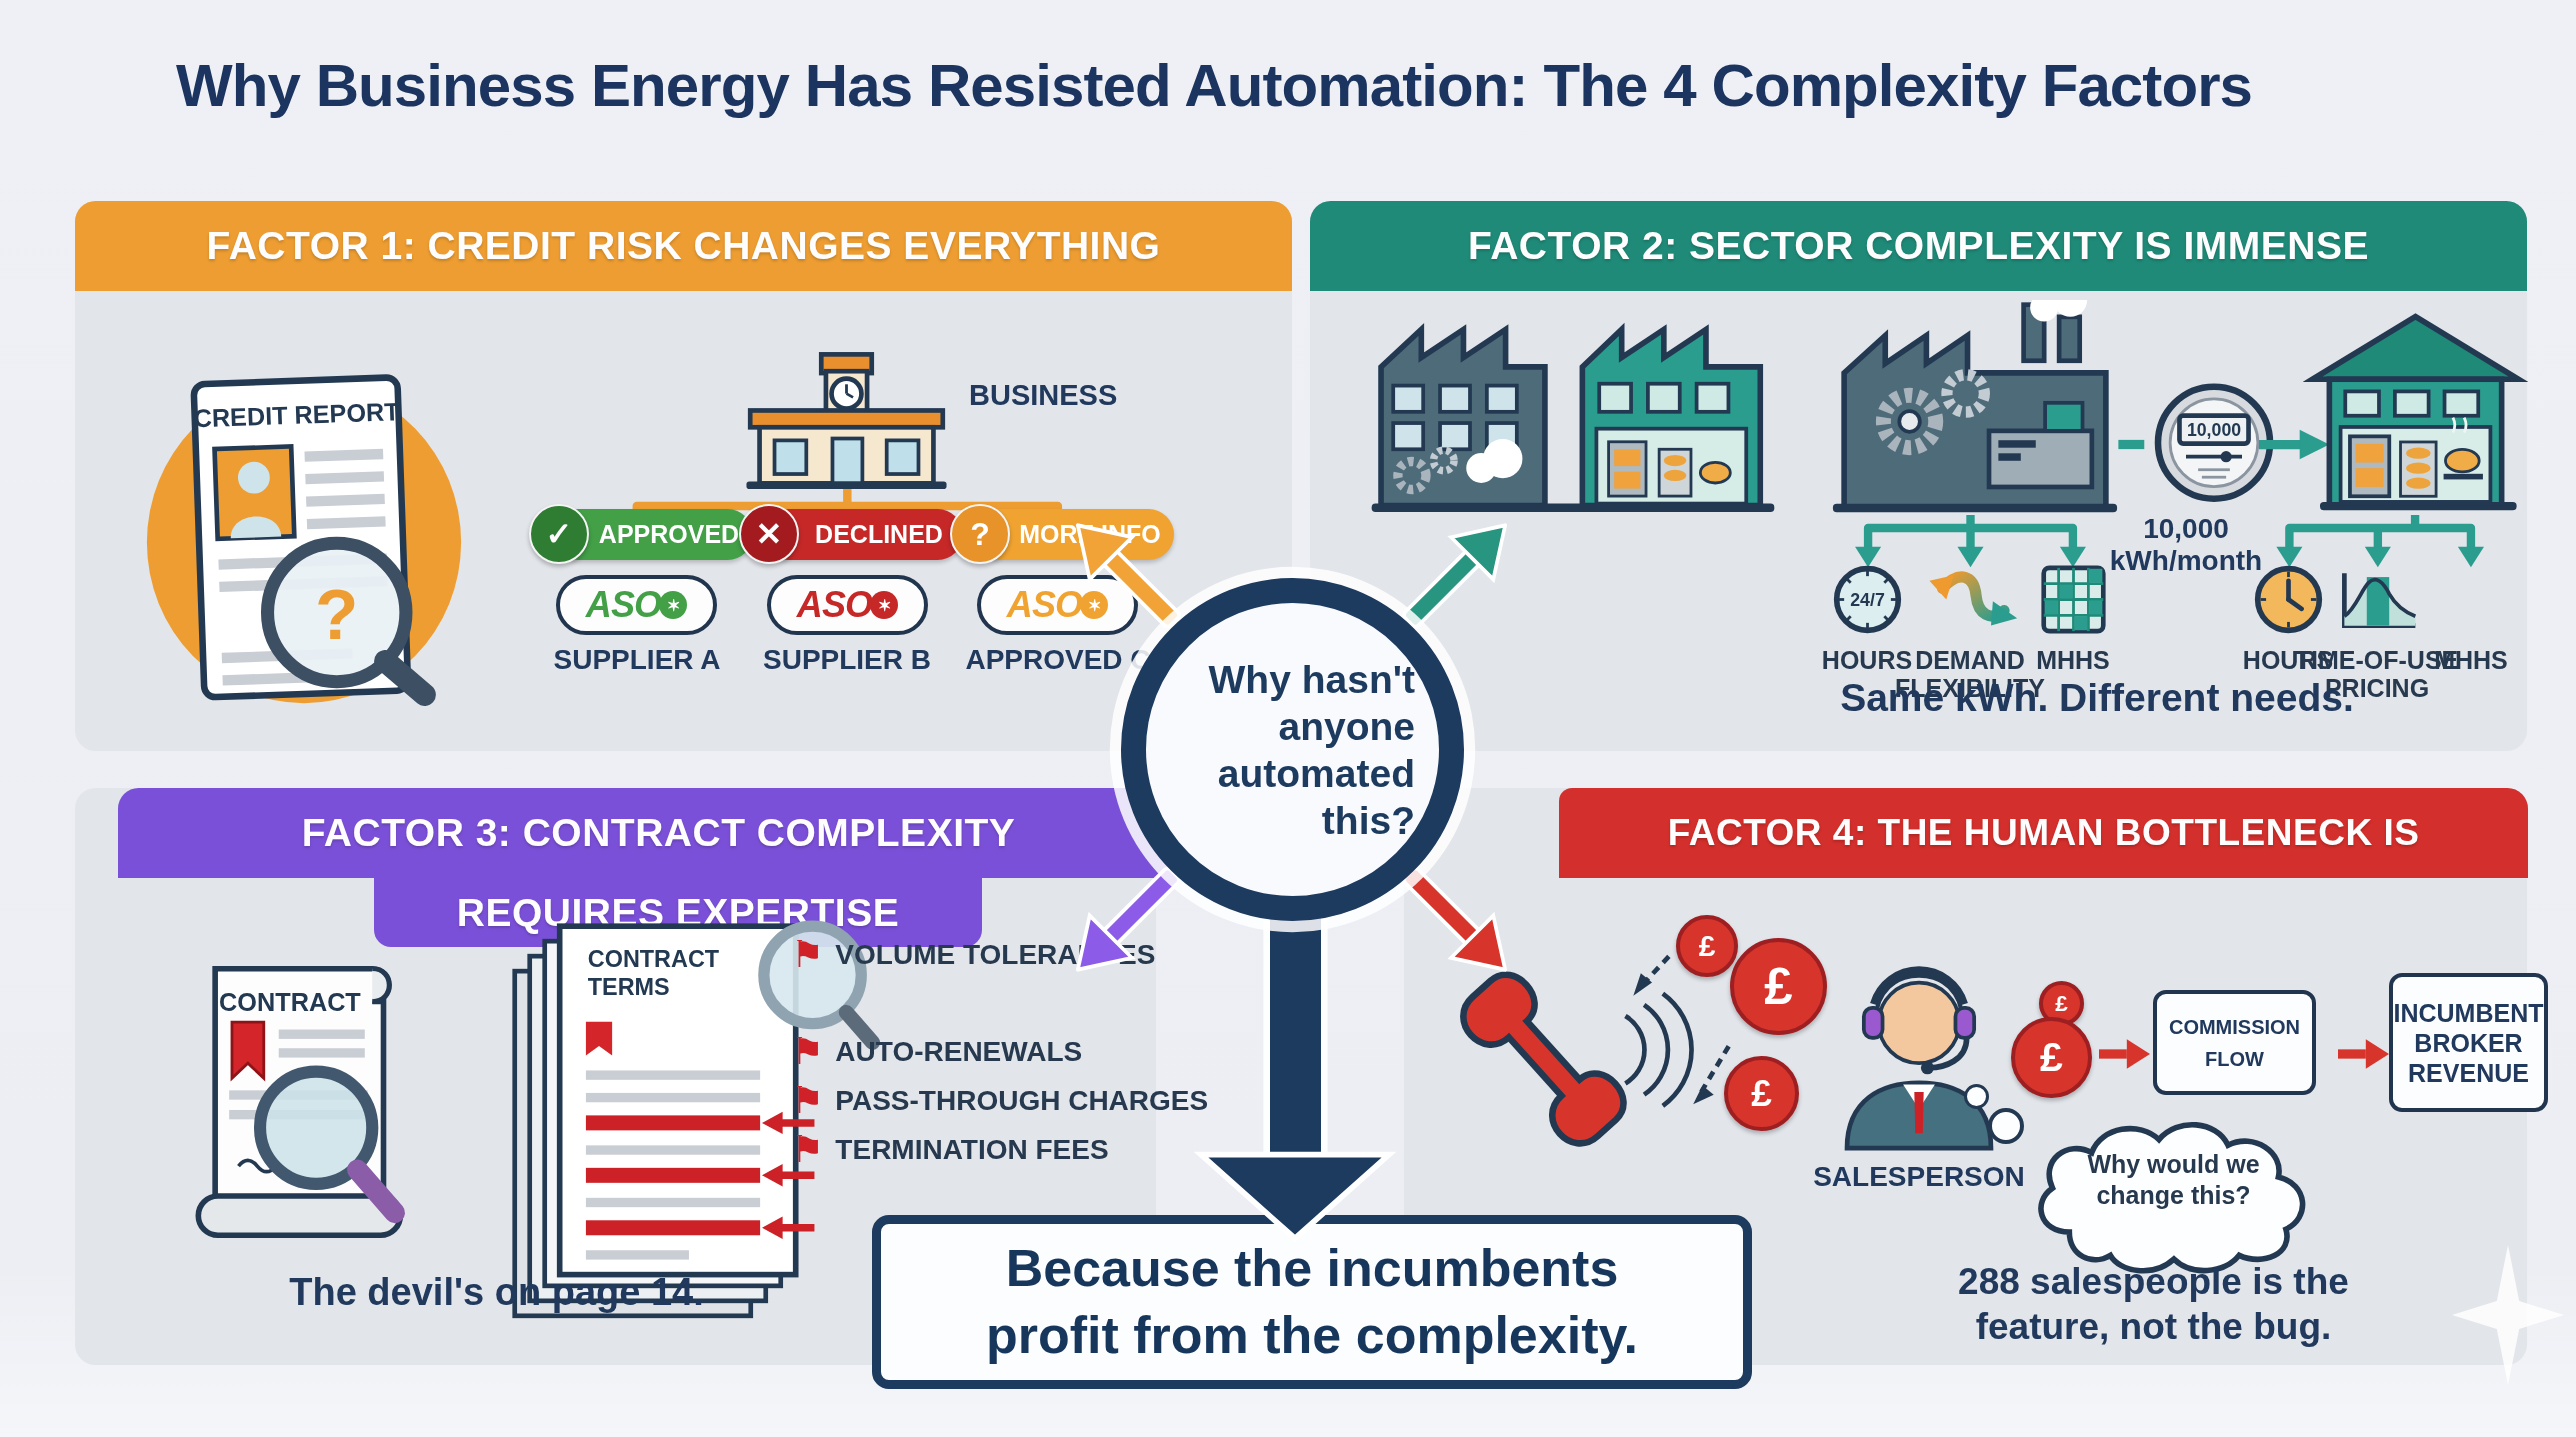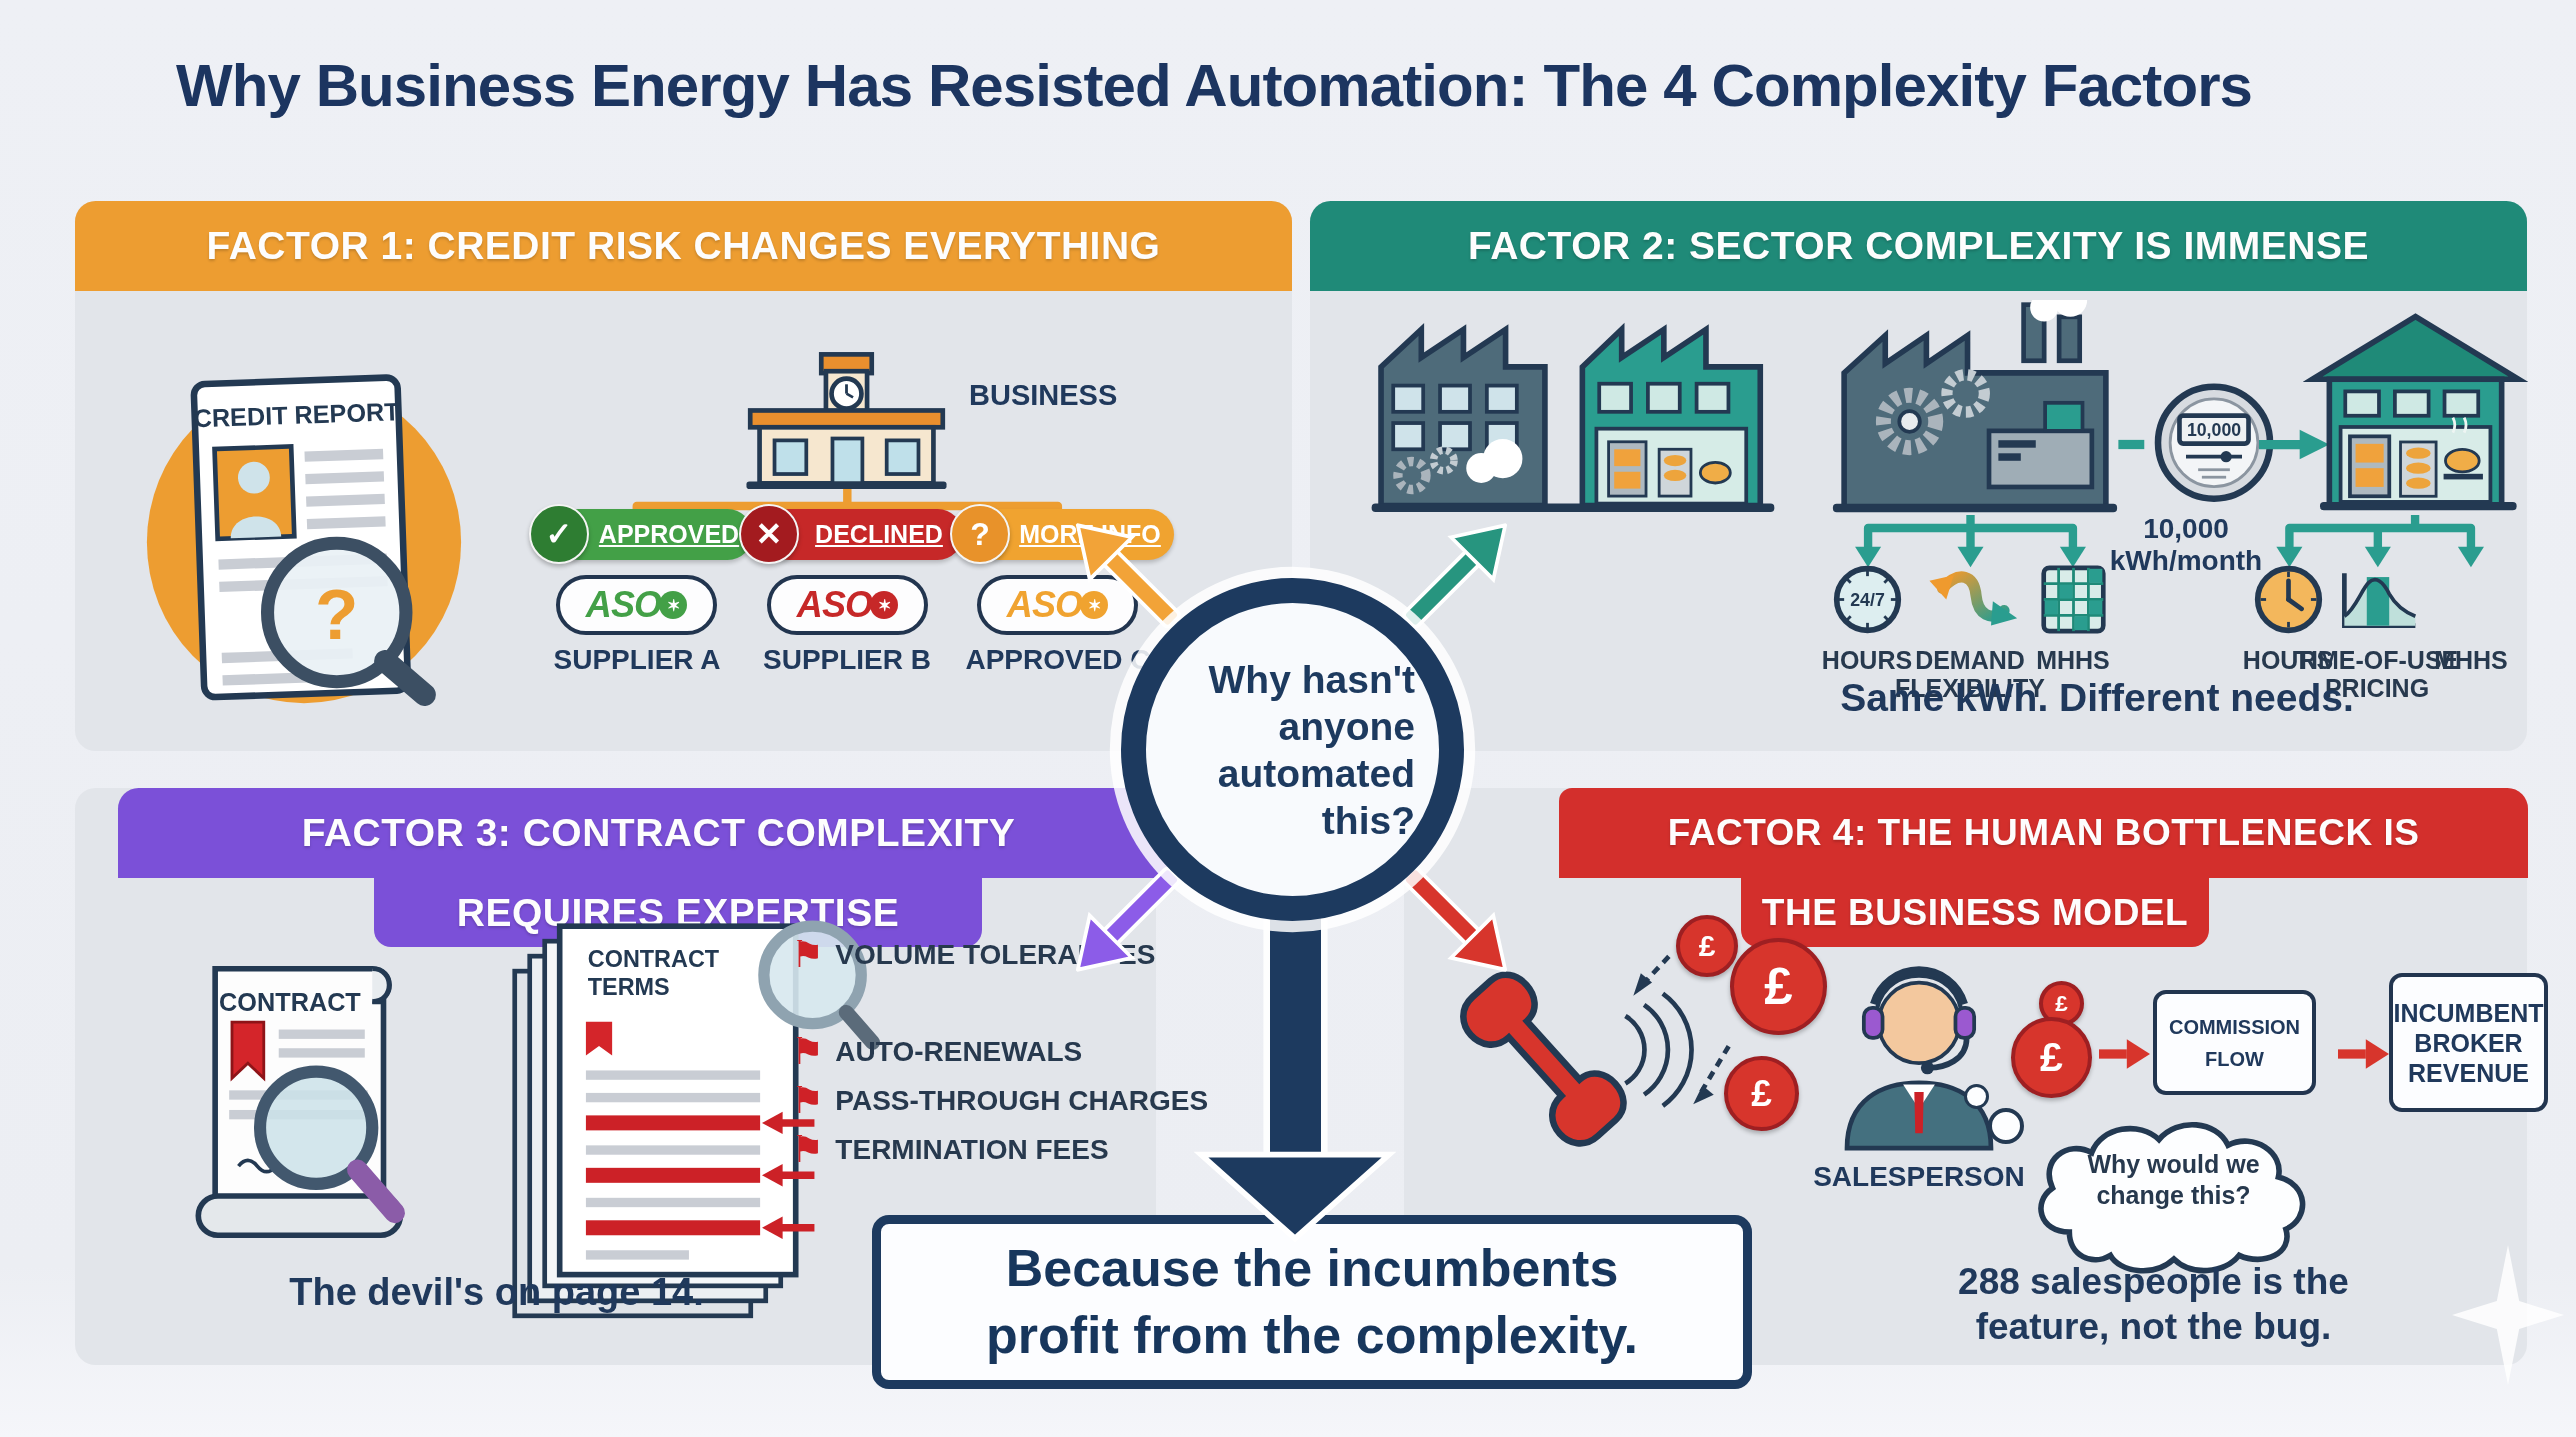--- a/index.html
+++ b/index.html
@@ -10,21 +10,21 @@
   .panel{position:absolute;background:#e2e5ea;border-radius:20.6px;}
   .hdr{position:absolute;display:flex;align-items:center;justify-content:center;
     color:#fdfdfd;font-weight:800;font-size:39px;letter-spacing:0.5px;
     text-shadow:0 1.9px 2.8px rgba(0,0,0,.18);}
   .cap{position:absolute;font-weight:800;color:#20395c;text-align:center;}
   .navytxt{color:#20395c;font-weight:800;}
   svg text{font-family:"Liberation Sans",sans-serif;font-weight:800;}
   .outcome{position:absolute;width:234px;height:60px;}
   .outcome .pill{position:absolute;left:24px;top:4.7px;height:51px;width:200px;border-radius:26px;
     display:flex;align-items:center;justify-content:center;padding-left:32px;box-sizing:border-box;
-    color:#fff;font-weight:800;font-size:25px;box-shadow:0 2.8px 4.7px rgba(0,0,0,.2);text-decoration:underline;}
+    color:#fff;font-weight:800;font-size:25px;box-shadow:0 2.8px 4.7px rgba(0,0,0,.2);}
   .outcome .dot{position:absolute;left:0;top:0;width:60px;height:60px;border-radius:50%;
     display:flex;align-items:center;justify-content:center;color:#fff;font-size:32px;font-weight:800;
     border:2.8px solid #f4f4f4;box-sizing:border-box;box-shadow:0 2.8px 4.7px rgba(0,0,0,.25);}
   .aso{position:absolute;width:161px;height:60px;background:#fdfdfe;border:4.7px solid #22354f;
     border-radius:32px;display:flex;align-items:center;justify-content:center;
     font-style:italic;font-weight:800;font-size:36px;letter-spacing:-0.9px;box-sizing:border-box;}
   .aso .star{display:inline-flex;align-items:center;justify-content:center;width:28px;height:28px;
     border-radius:50%;color:#fff;font-size:16px;font-style:normal;margin-left:-1.9px;}
   .supplier{position:absolute;width:234px;text-align:center;font-weight:800;font-size:28px;color:#20395c;}
   .iconlabel{position:absolute;text-align:center;font-weight:800;font-size:25px;line-height:28px;color:#27394e;}
@@ -359,21 +359,20 @@
   </div>
   <div class="flagrow" style="left:791px;top:1131px;">
     <span class="glyph">⚑</span>
     <span class="lbl">TERMINATION FEES</span>
   </div>
 
   <div class="cap" style="left:122px;top:1271px;width:749px;font-size:38px;">The devil's on page 14.</div>
 
   <div class="panel" style="left:1404px;top:788px;width:1123px;height:577px;"></div>
   <div class="hdr" style="left:1559px;top:788px;width:969px;height:90px;background:#D32F2C;border-radius:13px 20.6px 0 0;font-size:37px;">FACTOR 4: THE HUMAN BOTTLENECK IS</div>
-  <div class="hdr" style="left:1741px;top:878px;width:468px;height:69px;background:#D32F2C;border-radius:0 0 17px 17px;font-size:37px;">THE BUSINESS MODEL</div>
 
   <svg class="p" style="left:1442px;top:913px;" width="262" height="281" viewBox="0 0 280 300">
     <g transform="rotate(-42 130 150)">
       <path d="M98 40 C60 40 60 98 98 98 L98 182 C60 182 60 240 98 240 L124 240 C158 240 158 182 124 182 L124 98 C158 98 158 40 124 40 Z" fill="#d7352c" stroke="#233952" stroke-width="7"></path>
     </g>
     <path d="M196 110 a42 42 0 0 1 0 72" stroke="#233952" stroke-width="5" fill="none"></path>
     <path d="M216 98 a58 58 0 0 1 0 96" stroke="#233952" stroke-width="5" fill="none"></path>
     <path d="M236 86 a74 74 0 0 1 0 120" stroke="#233952" stroke-width="5" fill="none"></path>
   </svg>
 

